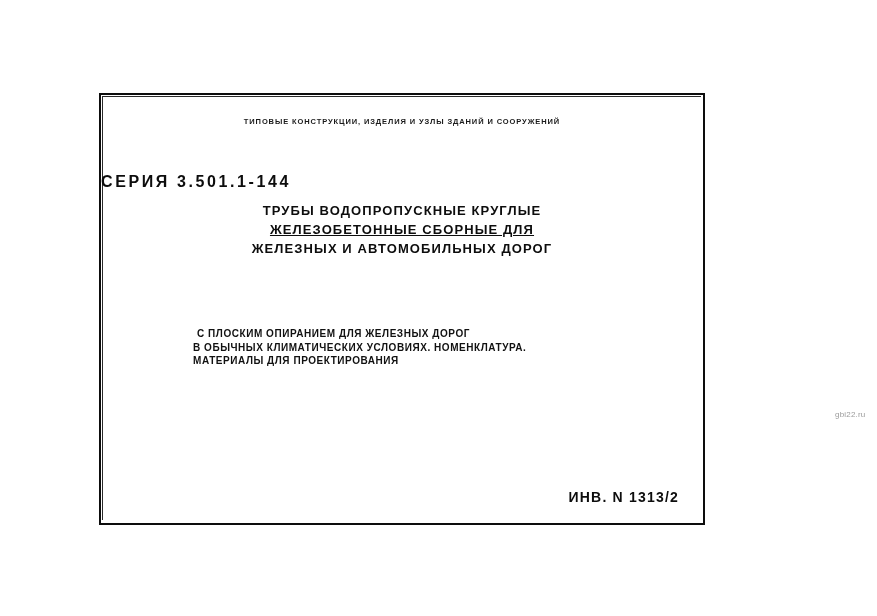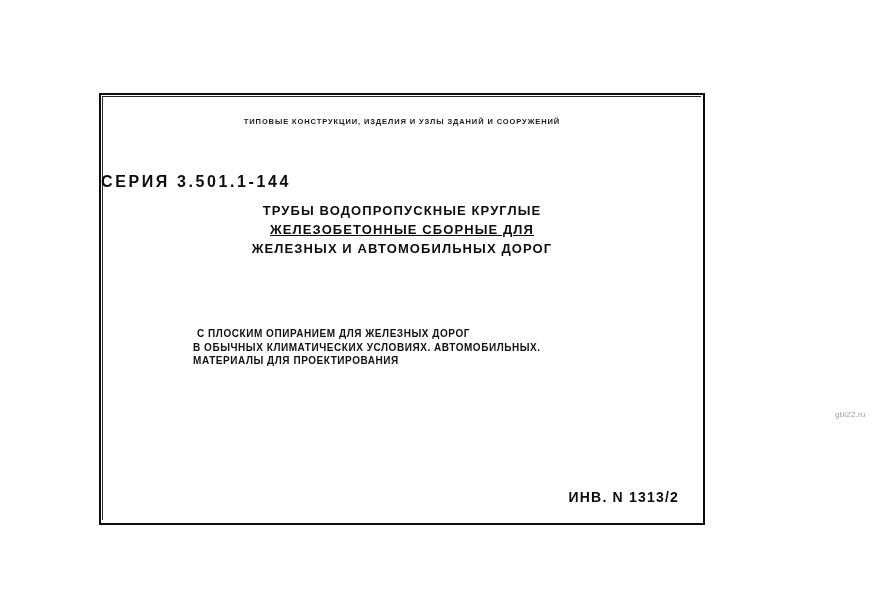--- a/index.html
+++ b/index.html
@@ -144,21 +144,21 @@
       <div class="series">СЕРИЯ 3.501.1-144</div>
 
       <div class="maintitle">
         <span class="l1">ТРУБЫ ВОДОПРОПУСКНЫЕ КРУГЛЫЕ</span>
         <span class="l2">ЖЕЛЕЗОБЕТОННЫЕ СБОРНЫЕ ДЛЯ</span>
         <span class="l3">ЖЕЛЕЗНЫХ И АВТОМОБИЛЬНЫХ ДОРОГ</span>
       </div>
 
       <div class="issue">
         <span class="ln ind">С ПЛОСКИМ ОПИРАНИЕМ ДЛЯ ЖЕЛЕЗНЫХ ДОРОГ</span>
-        <span class="ln ind2">В ОБЫЧНЫХ КЛИМАТИЧЕСКИХ УСЛОВИЯХ. АВТОМОБИЛЬНЫХ.</span>
+        <span class="ln ind2">В ОБЫЧНЫХ КЛИМАТИЧЕСКИХ УСЛОВИЯХ. НОМЕНКЛАТУРА.</span>
         <span class="ln ind2">МАТЕРИАЛЫ ДЛЯ ПРОЕКТИРОВАНИЯ</span>
       </div>
 
       <div class="inv">ИНВ. N 1313/2</div>
 
     </div>
   </div>
 
   <div class="watermark">gbi22.ru</div>
 

